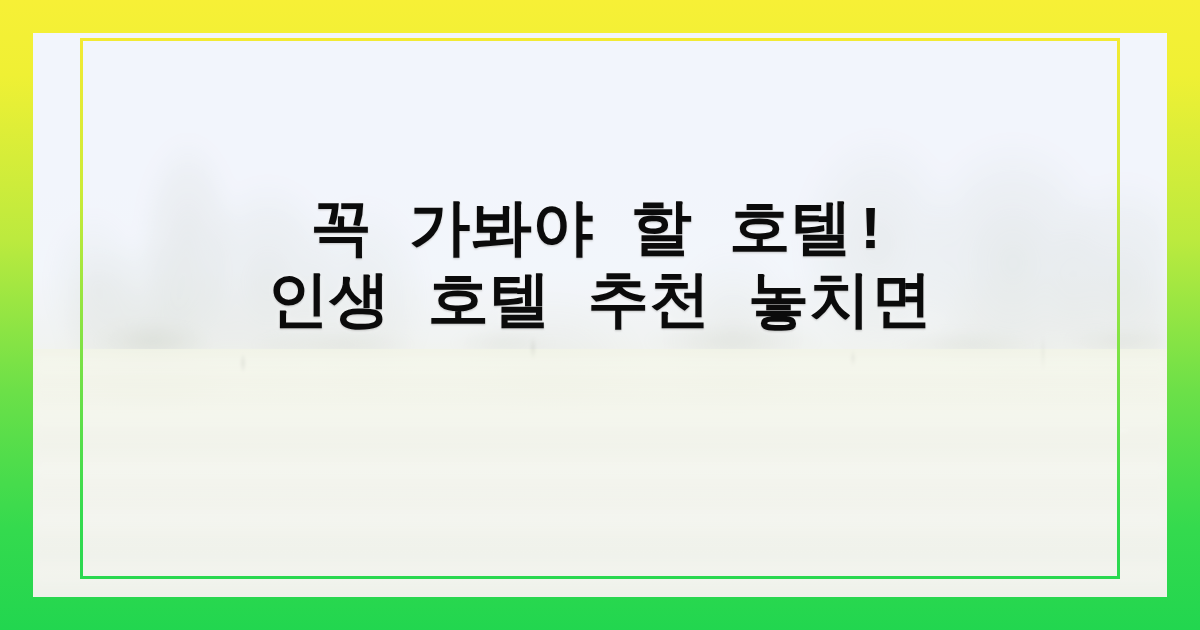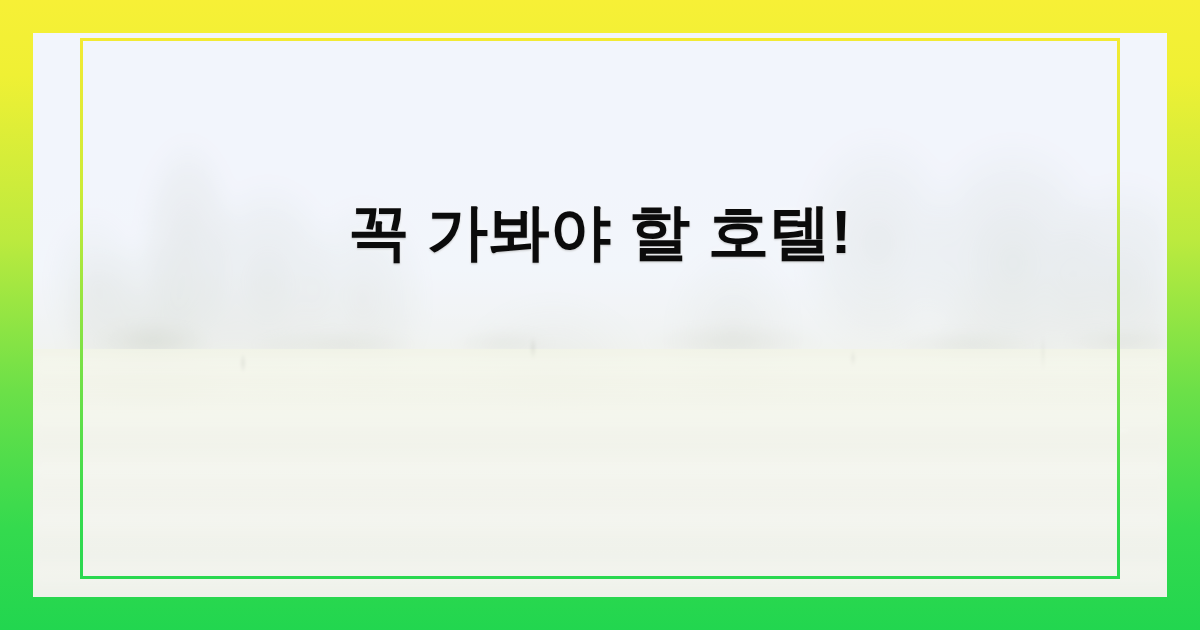--- a/index.html
+++ b/index.html
@@ -160,21 +160,21 @@
     position: absolute;
     left: 0;
     right: 0;
     top: 196px;
     text-align: center;
     pointer-events: none;
   }
   .headline-line {
     display: block;
     color: #0B0B0B;
-    font-family: Liberation Sans, sans-serif;
+    font-family: Liberation Mono, monospace;
     font-weight: 700;
     font-size: 61px;
     line-height: 72px;
     letter-spacing: 0.5px;
     white-space: nowrap;
     text-shadow:
       0 0 4px rgba(255,255,255,0.55),
       0 0 9px rgba(255,255,255,0.40),
       0 1px 2px rgba(0,0,0,0.30);
   }
@@ -192,15 +192,16 @@
     <div class="photo-shrubs"></div>
     <div class="photo-lawn"></div>
     <div class="photo-specks"></div>
     <div class="photo-haze"></div>
   </div>
 
   <div class="inner-outline"></div>
 
   <div class="headline-block">
     <span class="headline-line">꼭 가봐야 할 호텔!</span>
+    <span class="headline-line">인생 호텔 추천 놓치면</span>
   </div>
 
 </div>
 
 </body></html>

